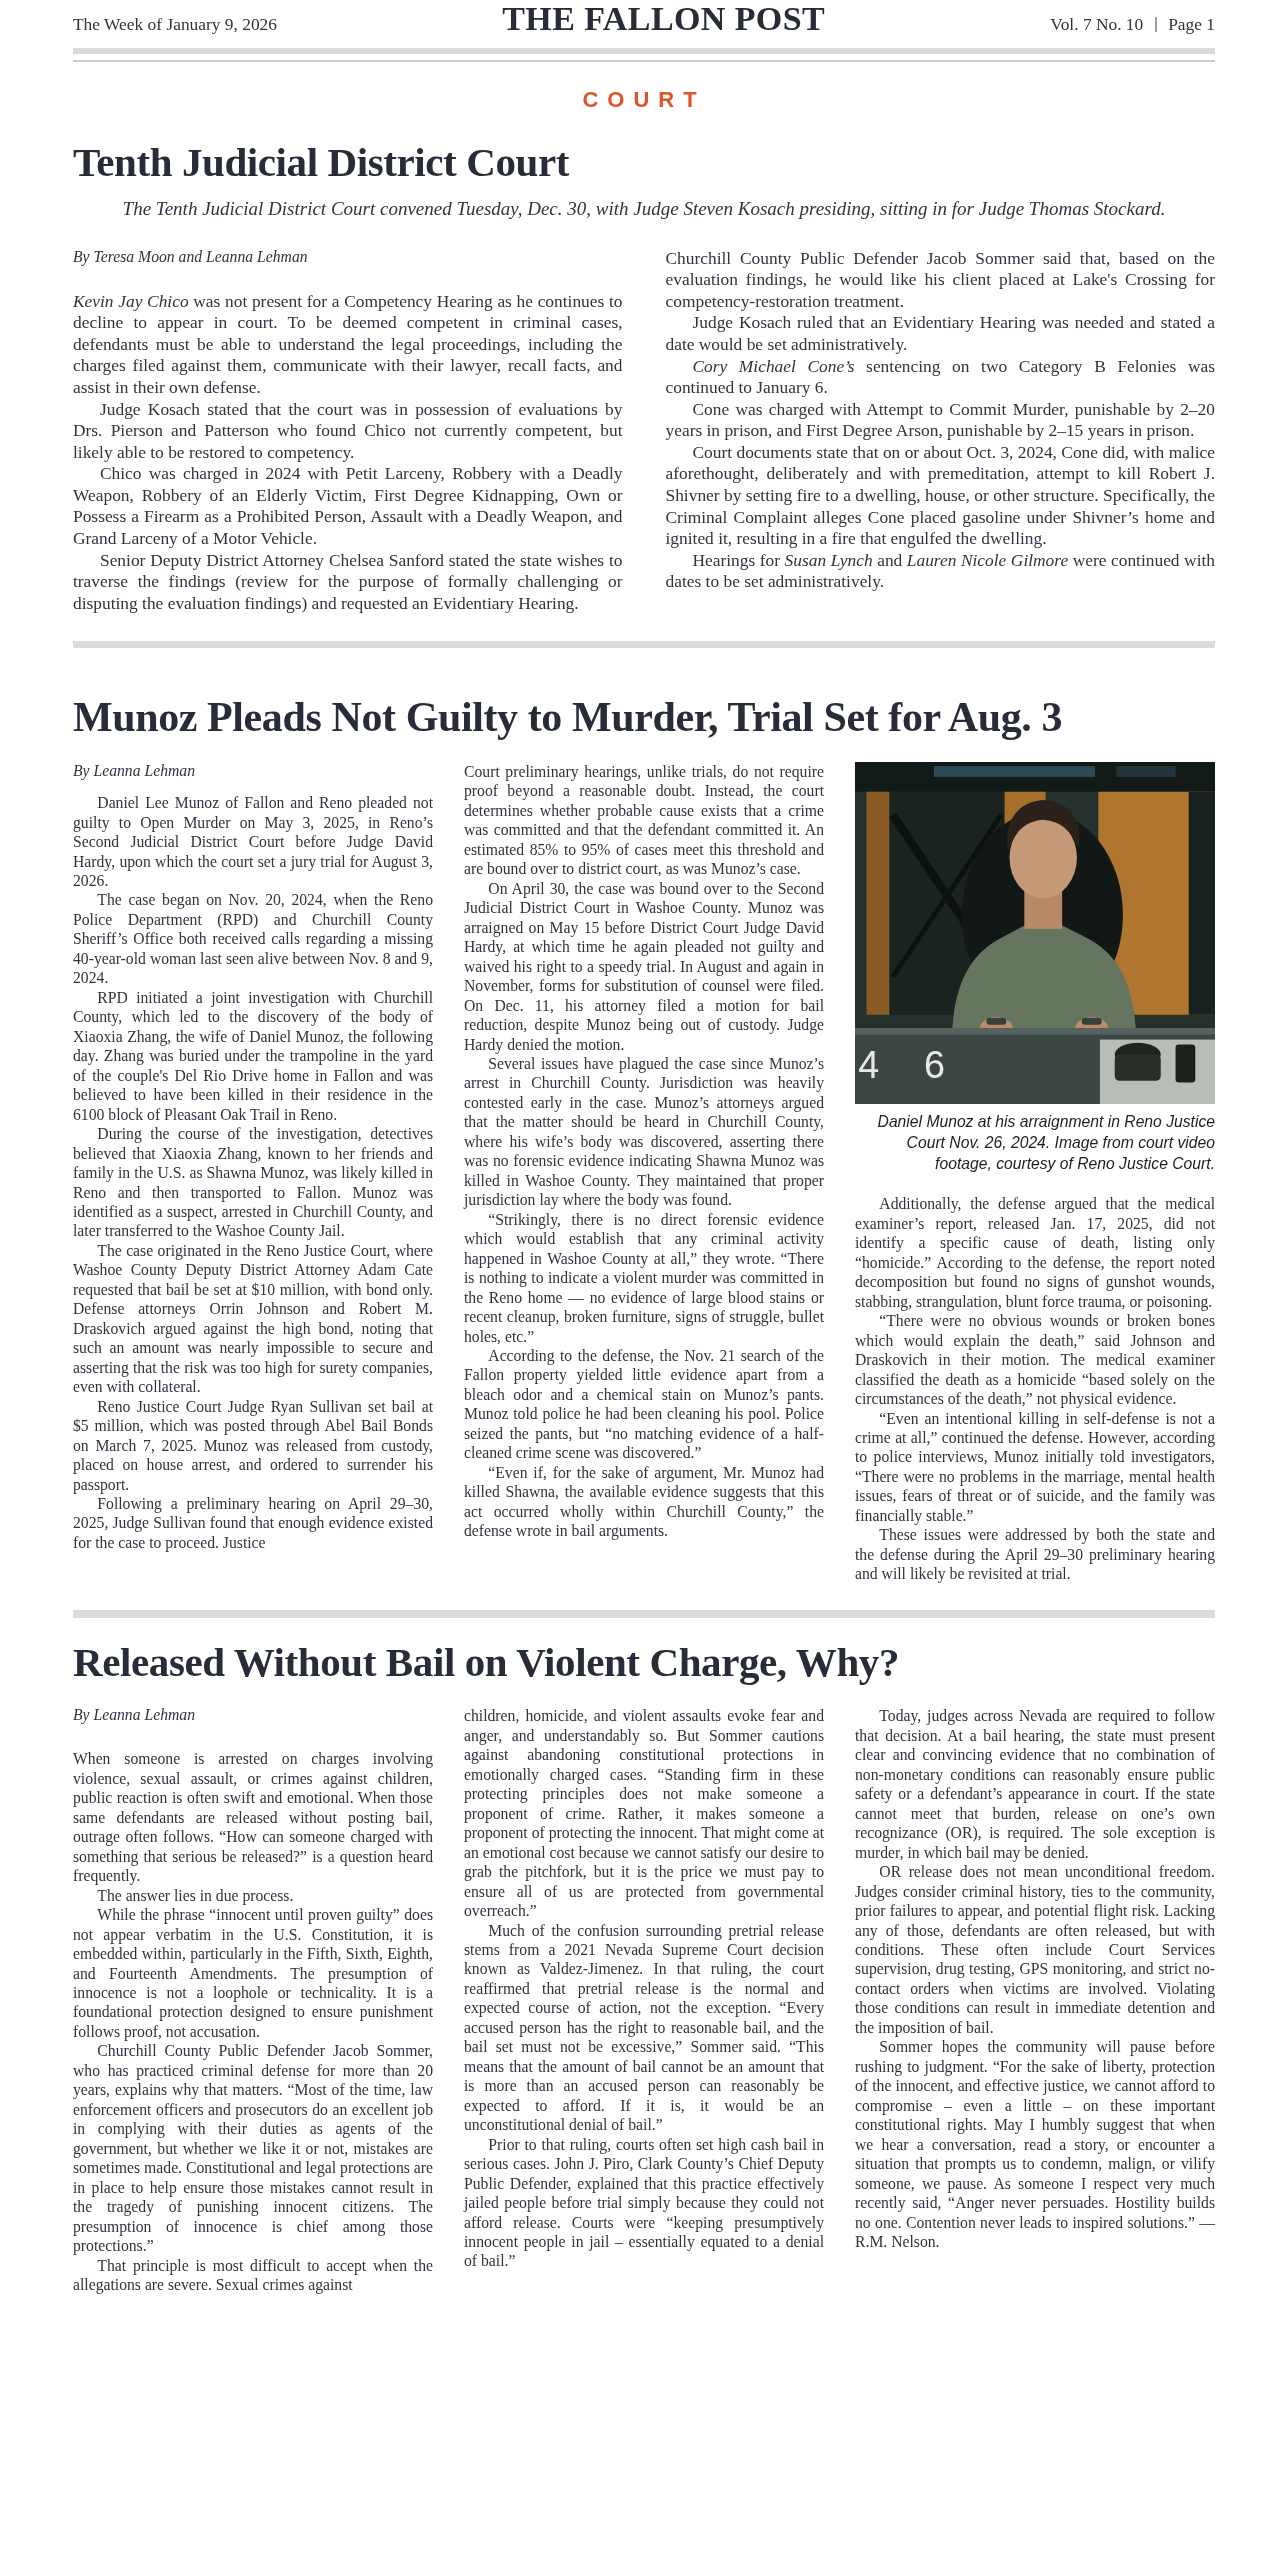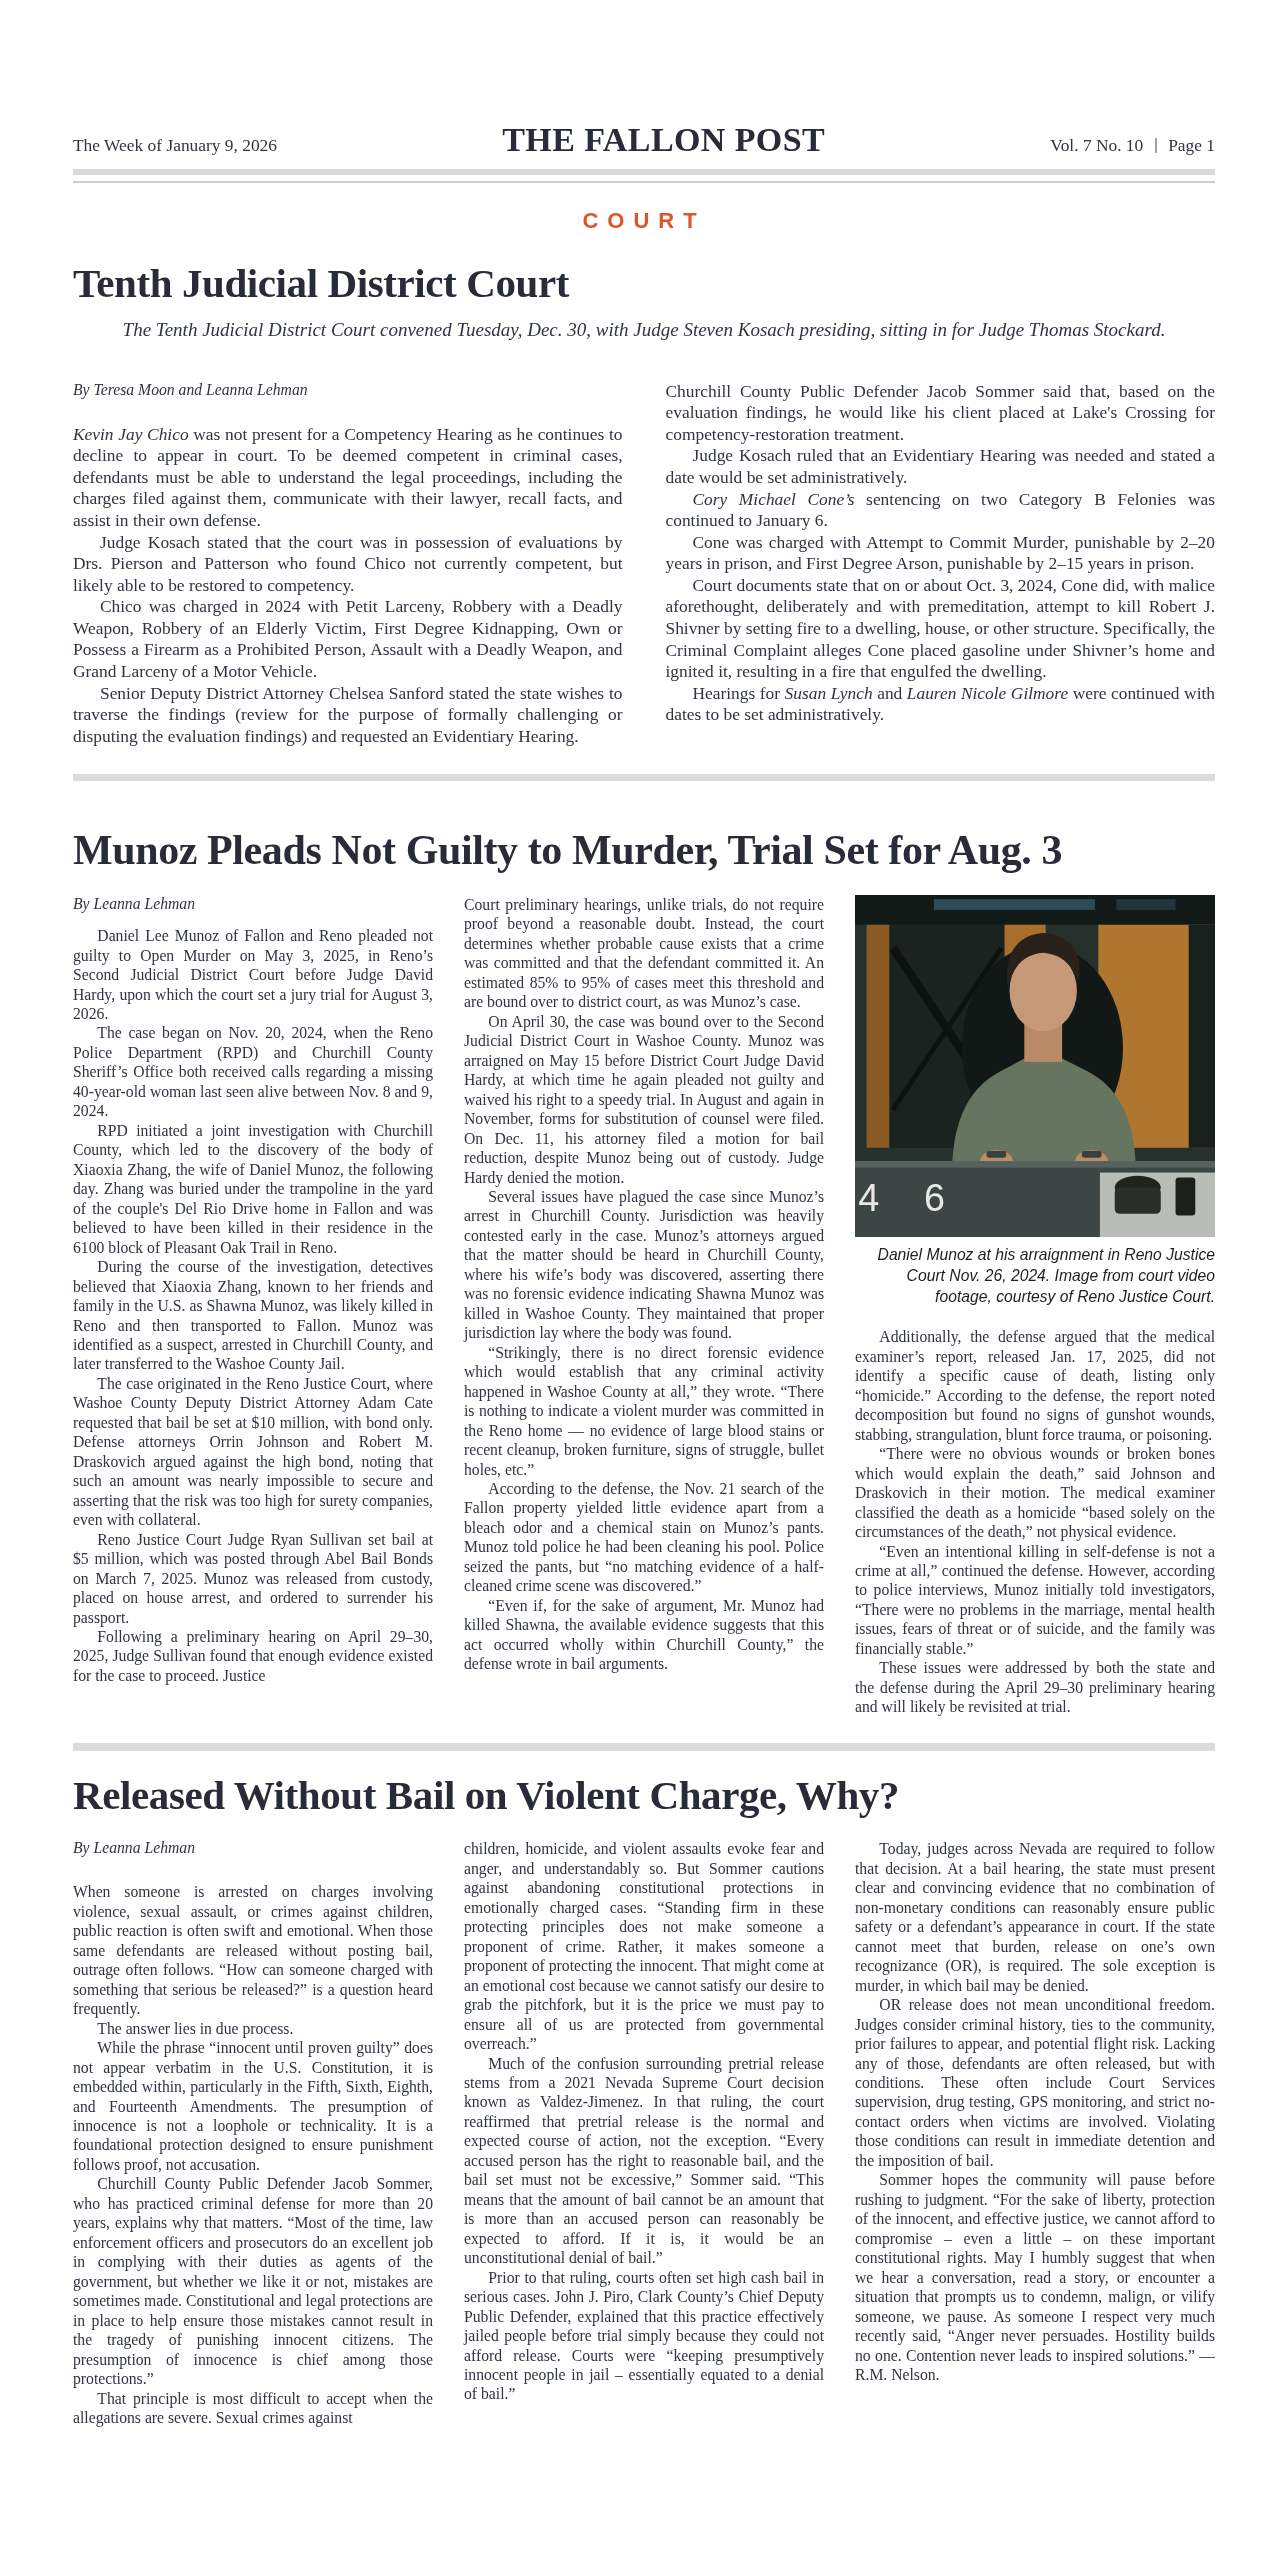--- a/index.html
+++ b/index.html
@@ -4,21 +4,21 @@
 <style>
   html,body { margin:0; padding:0; }
   body {
     width:1288px; height:2576px; overflow:hidden;
     background:#ffffff; color:#2f3440;
     font-family:"Liberation Serif","DejaVu Serif",serif;
   }
   .page { padding:0 73px; }
 
   
-  .masthead { display:flex; justify-content:space-between; align-items:baseline; margin-top:121px; }
+  .masthead { display:flex; justify-content:space-between; align-items:baseline; }
   .m-date { font-size:17.4px; }
   .m-title { font-size:34px; font-weight:bold; letter-spacing:0.4px; color:#272c38; }
   .m-right { font-size:17.4px; display:flex; align-items:flex-start; gap:11.6px; }
   .vbar { display:inline-block; width:1.7px; height:15.7px; background:#9aa0a8; align-self:center; }
   .rule-thick { height:5.8px; background:#dadada; margin-top:10px; }
   .rule-thin  { height:2.5px; background:#cccccc; margin-top:5.8px; }
 
   .section-label {
     text-align:center; margin-top:25px;
     font-family:"Liberation Sans","DejaVu Sans",sans-serif;
@@ -32,21 +32,21 @@
   .t2 { font-size:42px; margin-top:45px; }
   .t3 { font-size:41px; margin-top:20px; }
   .a-sub { text-align:center; font-style:italic; font-size:19px; margin:11.6px 0 0 0; color:#2f3440; }
 
   .byline { font-style:italic; font-size:15.7px; color:#2f3440; }
   .byline.gap-lg { margin-bottom:25px; }
   .byline.gap-md { margin-bottom:13.2px; }
 
   
   .cols { display:flex; }
-  .cols-2 { gap:43px; margin-top:40px;justify-content:center; }
+  .cols-2 { gap:43px; margin-top:28px;justify-content:center; }
   .cols-3 { gap:31px; margin-top:20.7px; }
   .col { flex:1 1 0; min-width:0; }
 
   .para { margin:0; text-align:justify; text-indent:1.55em; }
   .para.noindent { text-indent:0; }
   .body-lg .para { font-size:17.4px;  line-height:1.24; }
   .body-md .para { font-size:15.7px;  line-height:1.24; }
   .it { font-style:italic; }
 
   .article-divider { height:7.4px; background:#dcdcdc; margin-top:26.5px; }

